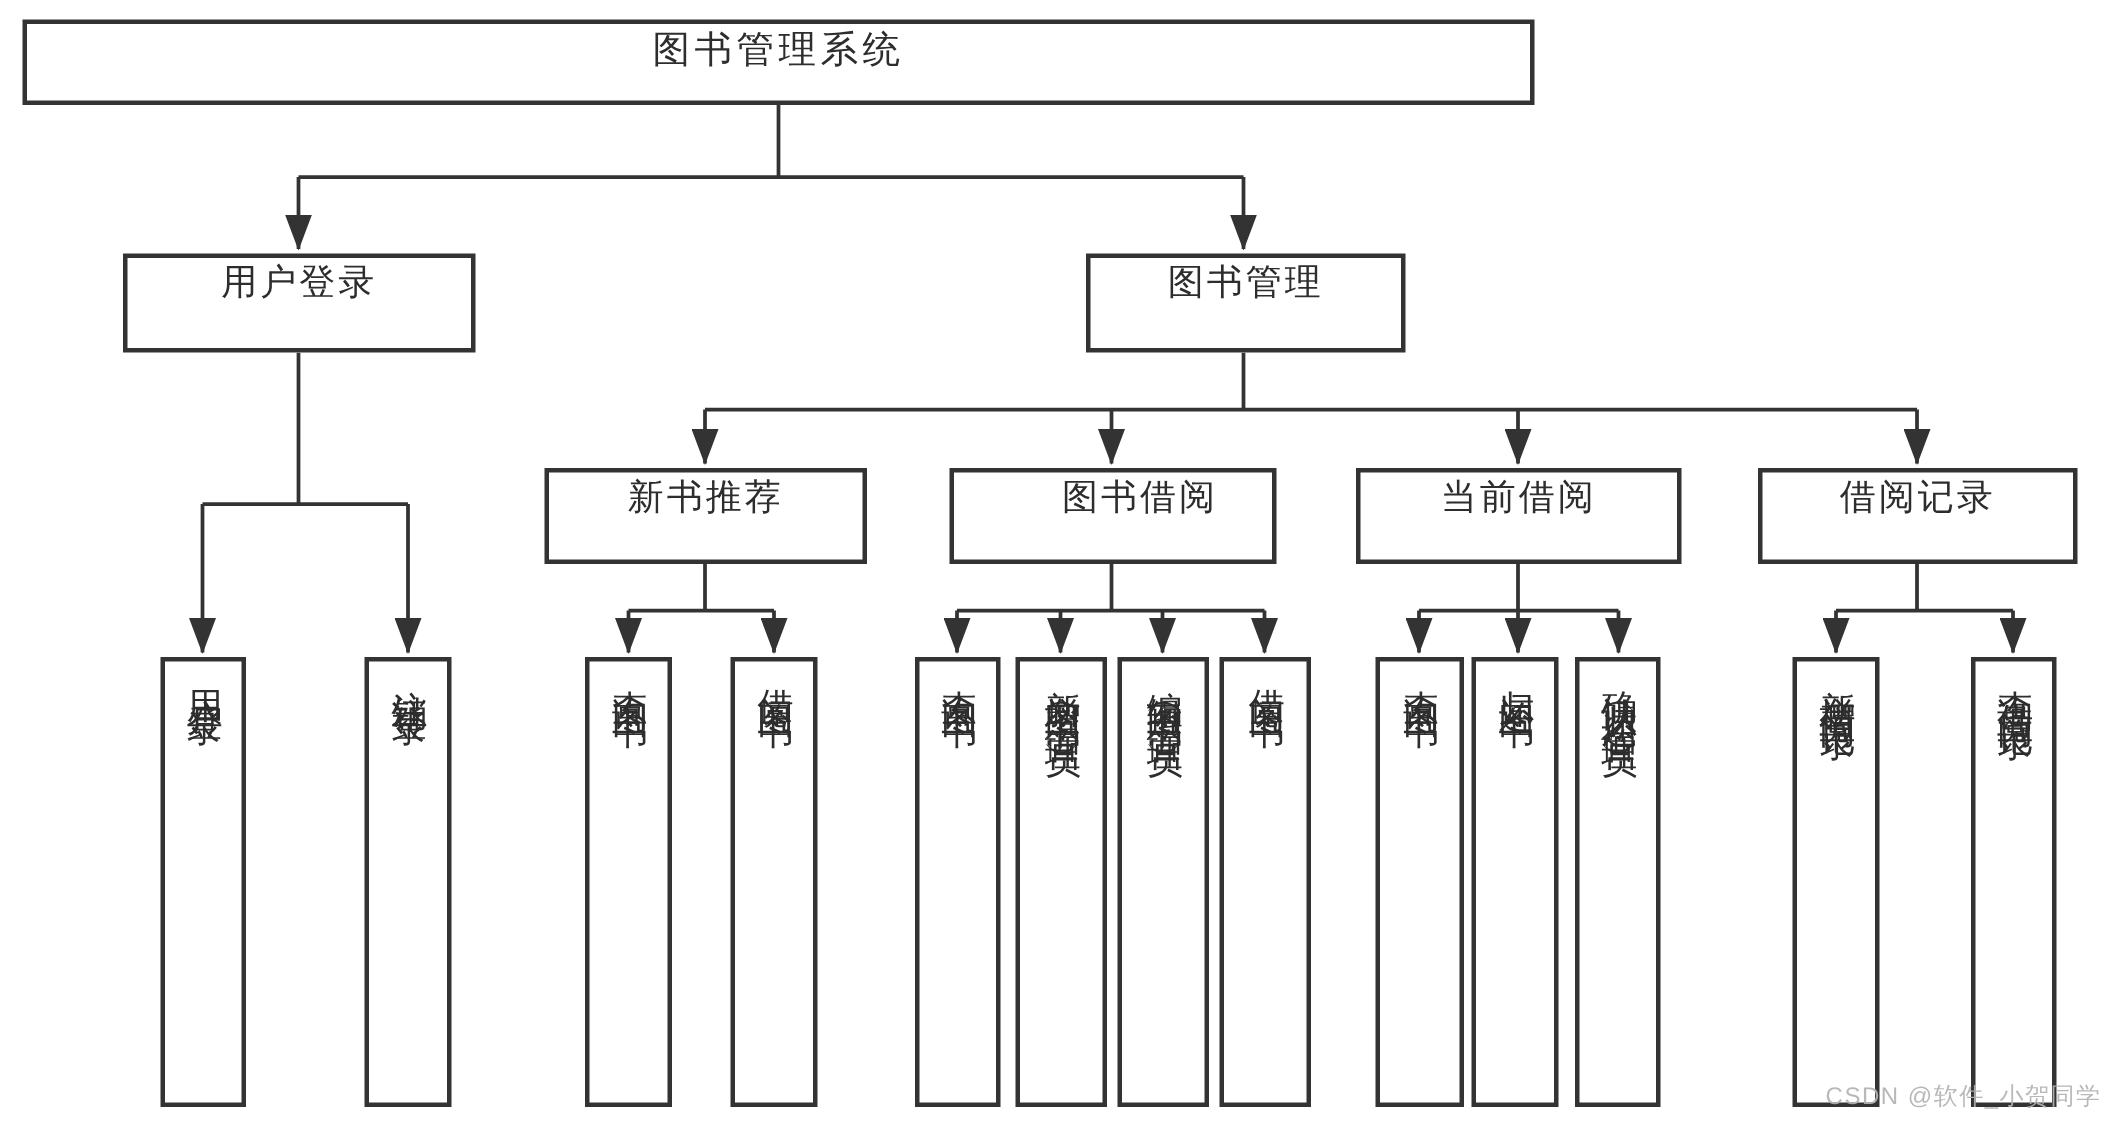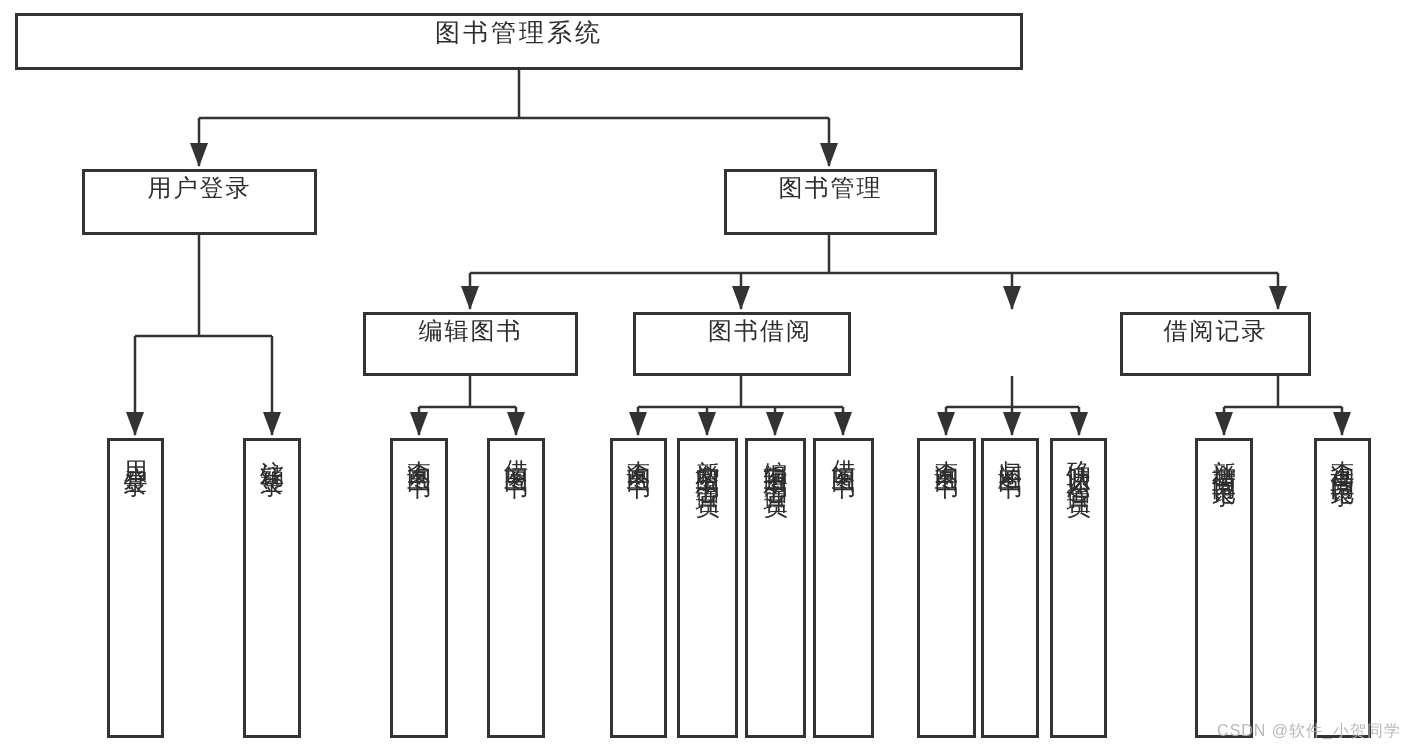--- a/index.html
+++ b/index.html
@@ -65,21 +65,21 @@
     white-space:nowrap;
     opacity:0.92;
   }
   
   .node-root        {left:15px;  top:13px;  width:1008px; height:57px;}
   .node-user-login  {left:82px;  top:169px; width:235px;  height:66px;}
   .node-book-mgmt   {left:712px; top:169px; width:213px;  height:66px;margin-left:12px;}
   .node-rec         {left:363px; top:312px; width:215px;  height:64px;}
   .node-borrow      {left:633px; top:312px; width:218px;  height:64px;padding-left:36px;}
   .node-current     {left:904px; top:312px; width:217px;  height:64px;}
-  .node-records     {left:1120px;top:312px; width:191px;  height:64px;}
+  .node-records     {left:1172px;top:312px; width:213px;  height:64px;}
   .leaf{top:438px; height:300px;}
   .leaf-a1{left:107px; width:57px;}
   .leaf-a2{left:243px; width:58px;}
   .leaf-b1{left:390px; width:58px;}
   .leaf-b2{left:487px; width:58px;}
   .leaf-c1{left:610px; width:57px;}
   .leaf-c2{left:677px; width:61px;}
   .leaf-c3{left:745px; width:61px;}
   .leaf-c4{left:813px; width:61px;}
   .leaf-d1{left:917px; width:59px;}
@@ -148,25 +148,28 @@
   </div>
 
   <div class="node node-user-login">
     <span class="hlabel">用户登录</span>
   </div>
   <div class="node node-book-mgmt">
     <span class="hlabel">图书管理</span>
   </div>
 
   <div class="node node-rec">
-    <span class="hlabel">编辑图书</span>
+    <span class="hlabel">新书推荐</span>
   </div>
   <div class="node node-borrow">
     <span class="hlabel">图书借阅</span>
   </div>
+  <div class="node node-current">
+    <span class="hlabel">当前借阅</span>
+  </div>
   <div class="node node-records">
     <span class="hlabel">借阅记录</span>
   </div>
 
   <div class="node leaf leaf-a1">
     <span class="vlabel">用户登录</span>
   </div>
   <div class="node leaf leaf-a2">
     <span class="vlabel">注销登录</span>
   </div>

